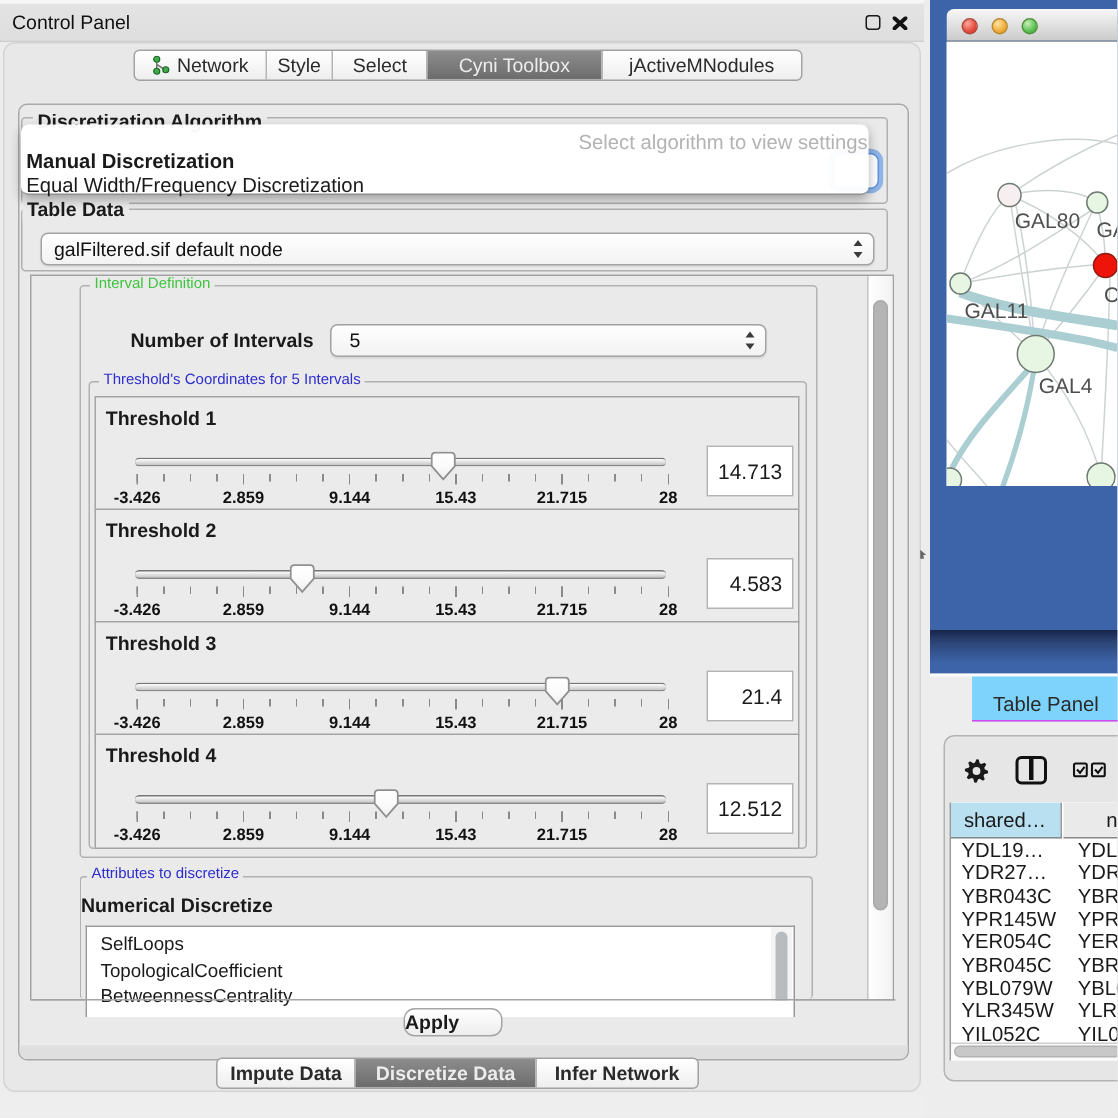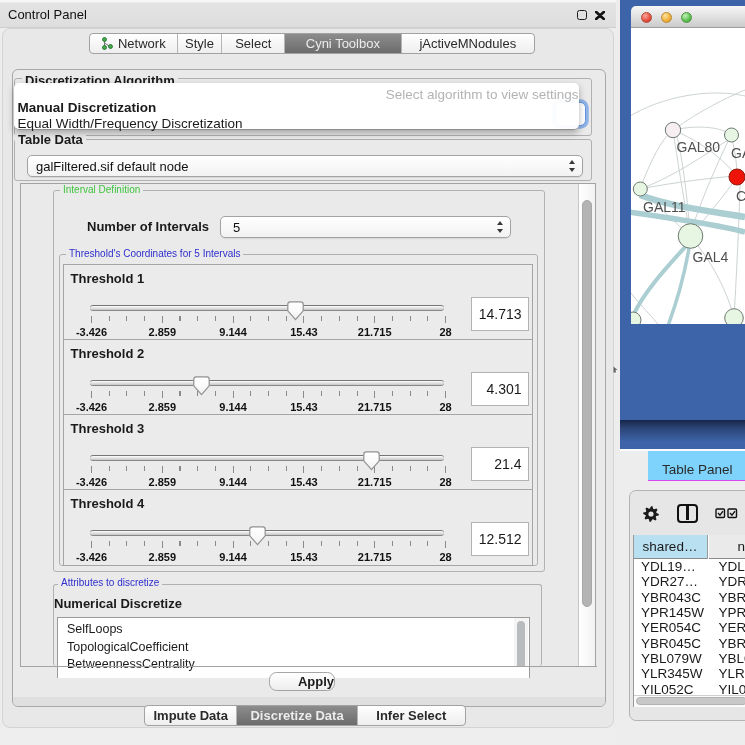--- a/index.html
+++ b/index.html
@@ -32,21 +32,21 @@
 
 .tpanel{position:absolute;left:62.5px;width:470px;height:77px;background:#ebebeb;border:1px solid #a5a5a5}
 .tpanel .lab{position:absolute;left:7px;top:6px;font-size:13px;font-weight:bold}
 .track{position:absolute;left:26.5px;top:39.5px;width:354px;height:6px;border-radius:3px;background:linear-gradient(#fdfdfd,#c6c6c6);border-top:1px solid #767676;border-bottom:1px solid #888}
 .ticks1{position:absolute;left:27.5px;top:51px;width:356px;height:4.5px;background:repeating-linear-gradient(90deg,#8a8a8a 0,#8a8a8a 1px,transparent 1px,transparent 17.7px)}
 .ticks2{position:absolute;left:27.5px;top:51px;width:356px;height:7px;background:repeating-linear-gradient(90deg,#8a8a8a 0,#8a8a8a 1px,transparent 1px,transparent 70.8px)}
 .slab{position:absolute;top:61px;font-size:11px;font-weight:bold;color:#111;transform:translateX(-50%)}
 .thumb{position:absolute;top:35.5px;width:17px;height:20px}
 .tfield{position:absolute;left:407px;top:32px;width:58px;height:34px;background:#fff;border:1px solid #b3b3b3;font-size:14px;text-align:right;line-height:32px;padding-right:6px}
 
-.btn{position:absolute;background:linear-gradient(#ffffff,#ededed);border:1px solid #a5a5a5;border-radius:5px;font-size:13px;text-align:right}
+.btn{position:absolute;background:linear-gradient(#ffffff,#ededed);border:1px solid #a5a5a5;border-radius:5px;font-size:13px;text-align:left}
 
 #netwin{left:620px;top:0;width:125px;height:449px;background:#3d64a9}
 #nettitle{left:631px;top:6px;width:114px;height:22px;background:linear-gradient(#f7f7f7,#cbcbcb);border-radius:5px 0 0 0;border-bottom:1px solid #9e9e9e}
 .light{position:absolute;top:5.5px;width:11px;height:11px;border-radius:50%}
 #canvas{left:631px;top:28px;width:114px;height:296px;background:#ffffff;overflow:hidden}
 #tpbar{left:648px;top:450.5px;width:125px;height:30px;background:#7dd3fc;border-bottom:1px solid #d946ef}
 #tbox{left:629px;top:490px;width:130px;height:231px;background:#e6e6e6;border:1px solid #b3b3b3;border-radius:7px}
 </style></head>
 <body>
 <div class="abs" id="cpbar">
@@ -136,21 +136,21 @@
   <svg class="thumb" style="left:129.2px" width="17" height="20" viewBox="0 0 17 20">
         <defs>
           <linearGradient id="tg1" x1="0" y1="0" x2="0" y2="1">
             <stop offset="0" stop-color="#ffffff"></stop>
             <stop offset="0.55" stop-color="#fafafa"></stop>
             <stop offset="1" stop-color="#ededed"></stop>
           </linearGradient>
         </defs>
         <path d="M3.2,0.8 L13.8,0.8 Q16.2,0.8 16.2,3.4 L16.2,9.8 L8.5,18.6 L0.8,9.8 L0.8,3.4 Q0.8,0.8 3.2,0.8 Z" fill="url(#tg1)" stroke="#909090" stroke-width="1.2"></path>
       </svg>
-  <div class="tfield">4.301</div>
+  <div class="tfield">4.583</div>
     </div>
 <div class="tpanel" style="top:414px">
   <div class="lab">Threshold 3</div>
   <div class="track"></div>
       <div class="ticks1"></div>
       <div class="ticks2"></div>
       <span class="slab" style="left:28.0px">-3.426</span>
       <span class="slab" style="left:98.8px">2.859</span>
       <span class="slab" style="left:169.6px">9.144</span>
       <span class="slab" style="left:240.4px">15.43</span>
@@ -199,21 +199,21 @@
 <div class="abs" style="left:57px;top:617px;width:473px;height:61px;background:#fff;border:1px solid #9a9a9a;border-bottom:none;font-size:12.5px">
   <div style="padding:3px 0 0 9px;line-height:17.5px">SelfLoops<br>TopologicalCoefficient<br>BetweennessCentrality</div>
   <div class="abs" style="right:1px;top:0;width:14px;height:49px;background:#f4f4f4"></div>
   <div class="abs" style="right:4px;top:3px;width:8px;height:46px;background:#b9bcbf;border-radius:4px 4px 0 0"></div>
 </div>
 <div class="abs" style="left:21px;top:666px;width:576px;height:1px;background:#a3a3a3"></div>
 <div class="btn" style="left:269px;top:671.5px;width:66px;height:19px;line-height:17px;border-radius:7.5px;font-weight:bold">Apply</div>
 <div class="seg" style="left:144px;top:705px;width:322px;font-weight:bold">
  <b style="width:93px;font-weight:bold">Impute Data</b>
  <b class="on" style="width:121px;font-weight:bold">Discretize Data</b>
- <b style="width:108px;font-weight:bold">Infer Select</b>
+ <b style="width:108px;font-weight:bold">Infer Network</b>
 </div>
 <div class="abs" style="left:0;top:729px;width:616px;height:16px;background:#efeeef"></div>
 
 <div class="abs" id="popup" style="left:13.5px;top:83px;width:565px;height:47px;background:rgba(255,255,255,0.96);border-radius:5px;border-bottom:1.5px solid #8e8e8e;box-shadow:0 3px 7px rgba(0,0,0,0.3)">
   <div class="abs" style="left:0;top:3.5px;width:565px;text-align:right;color:#b3b3b3;font-size:13.5px">Select algorithm to view settings</div>
   <div class="abs bold" style="left:4px;top:16.5px;font-size:13.5px">Manual Discretization</div>
   <div class="abs" style="left:4px;top:32.5px;font-size:13.5px">Equal Width/Frequency Discretization</div>
 </div>
 
 <svg class="abs" style="left:613px;top:366px" width="5" height="7" viewBox="0 0 5 7">

